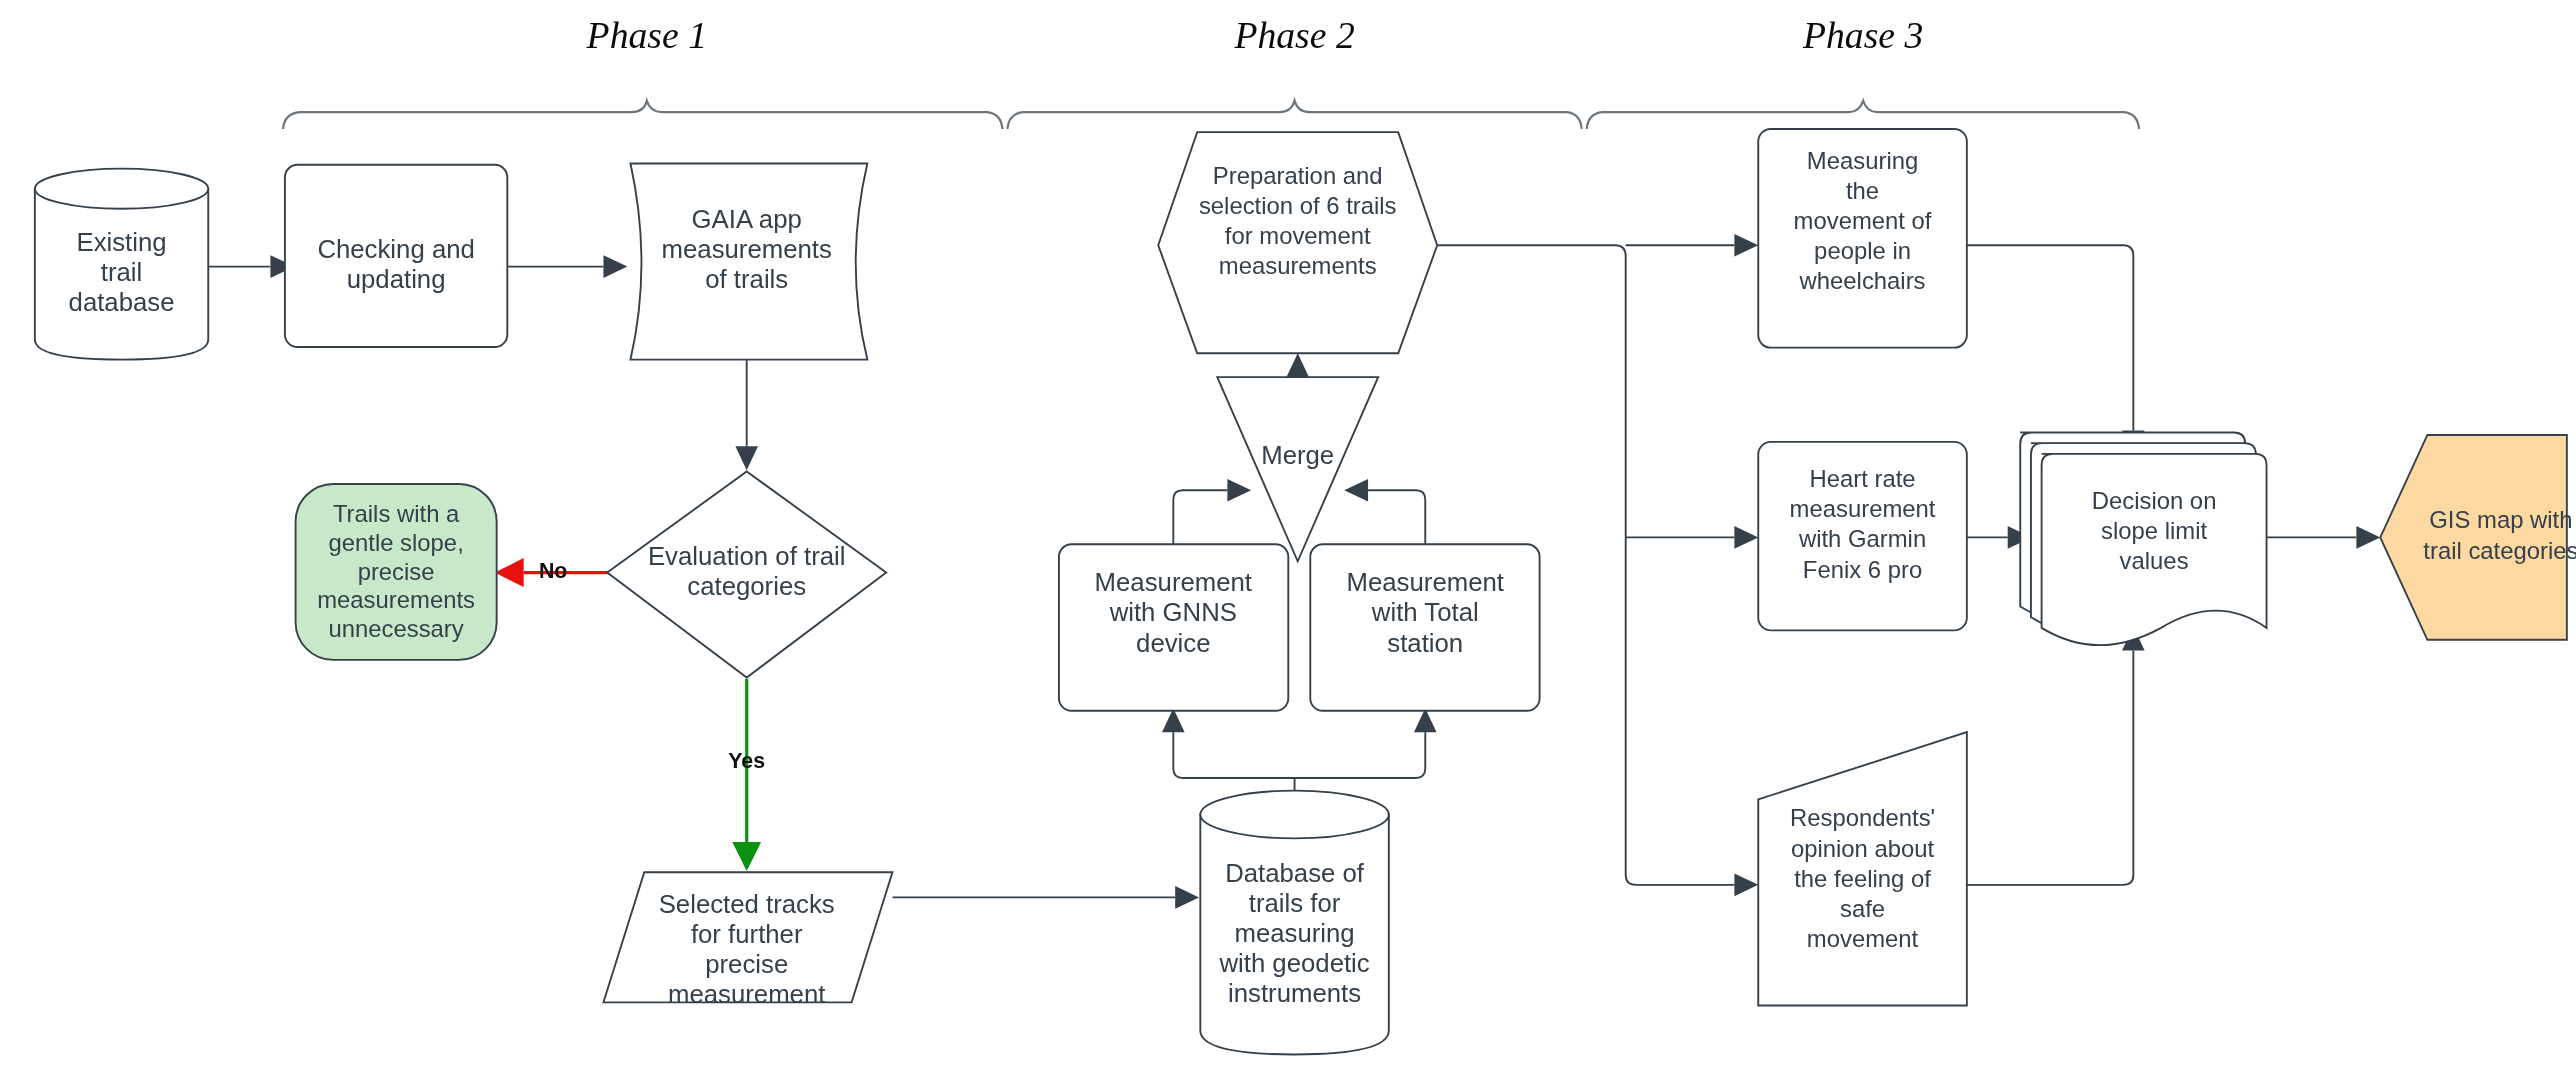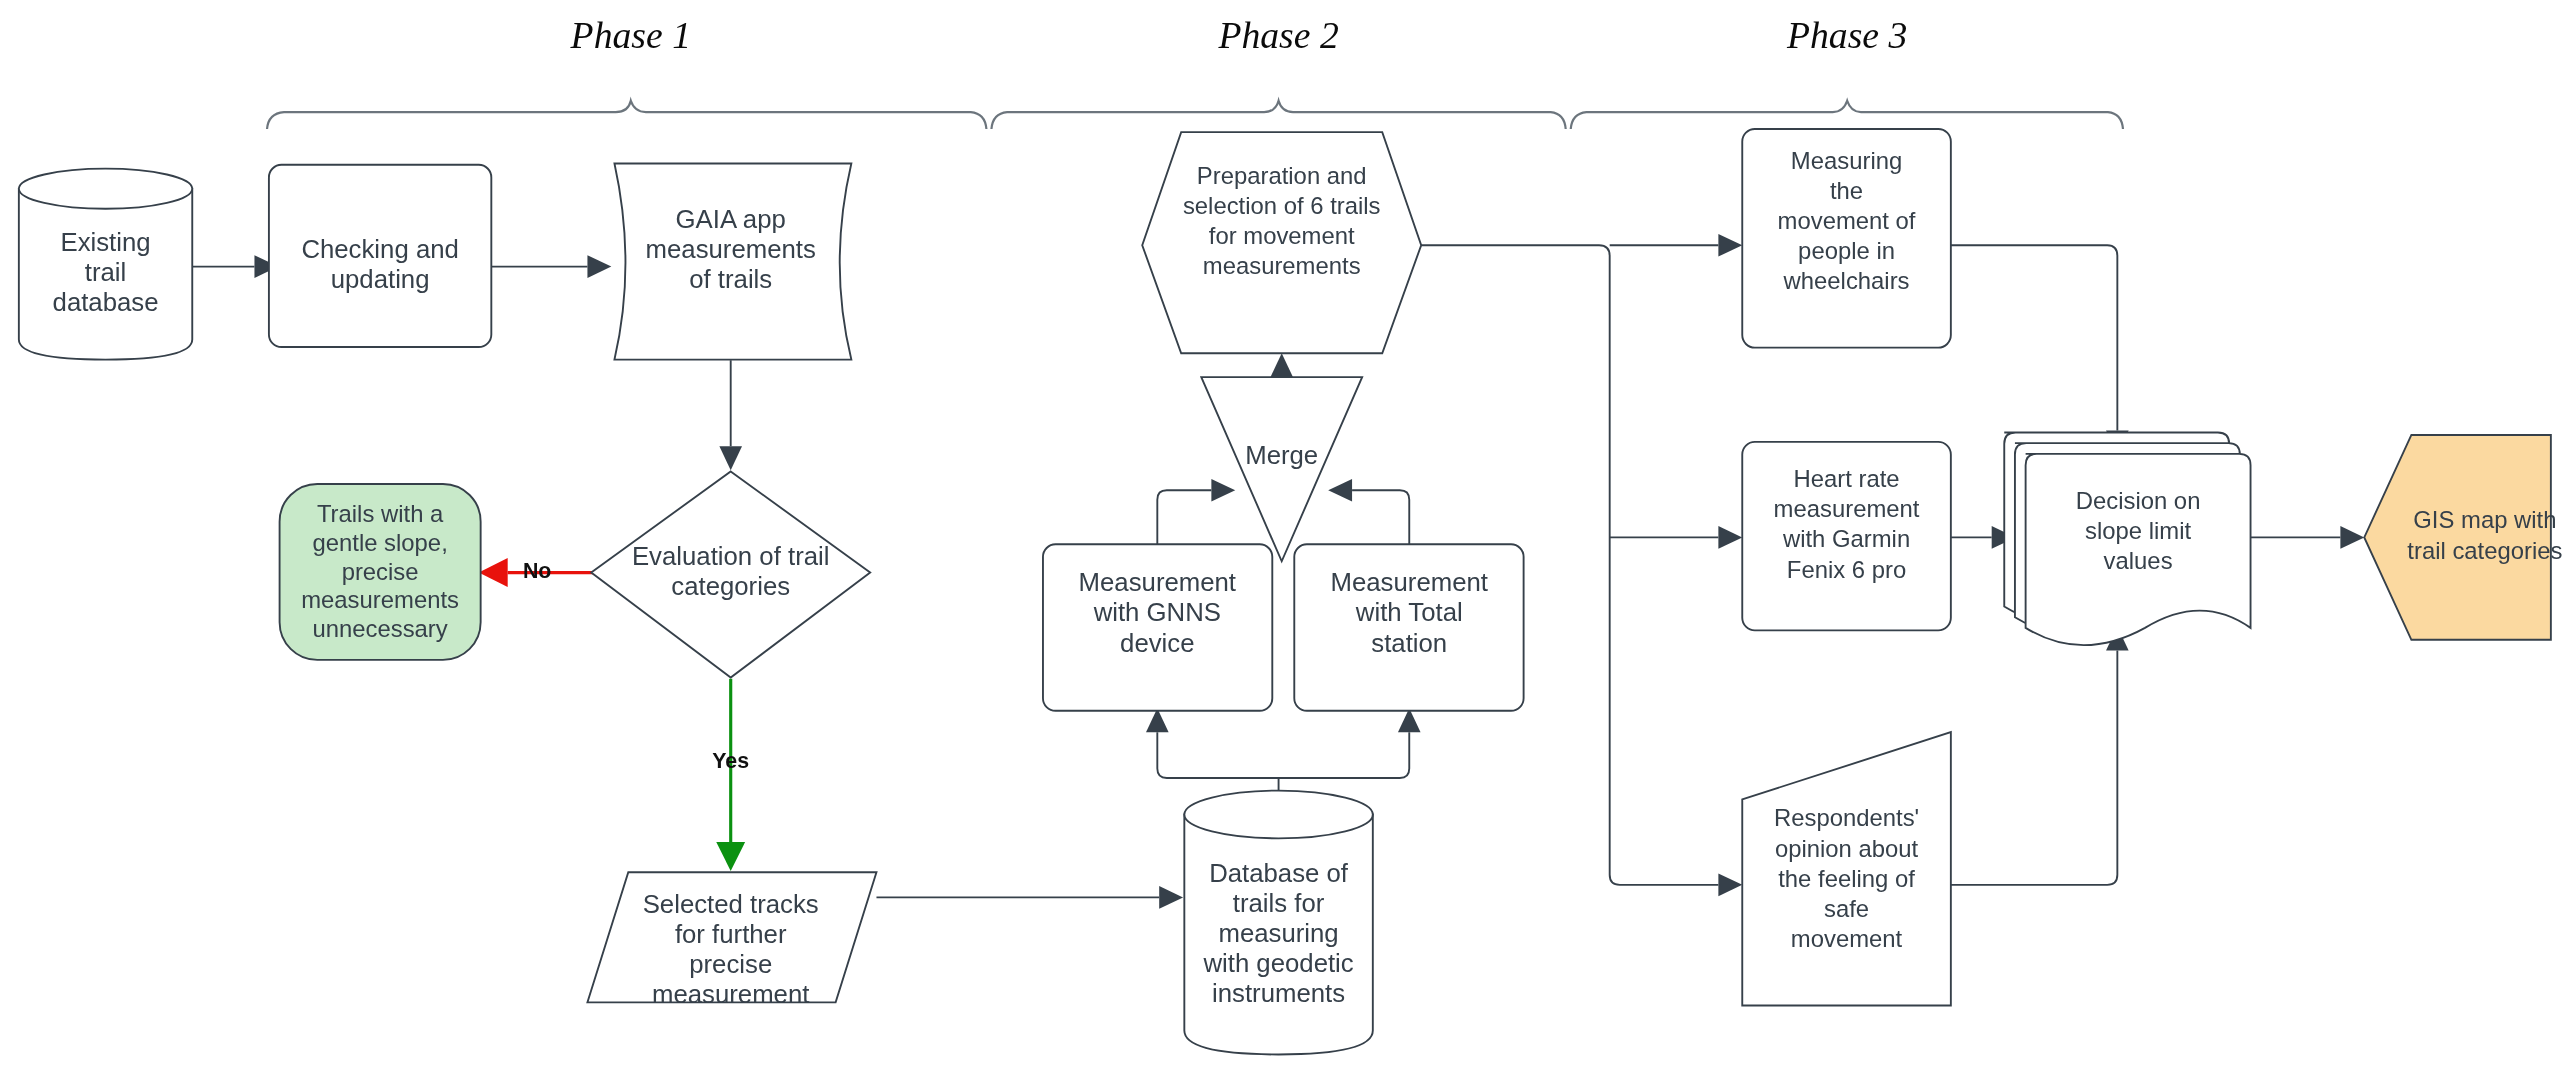--- a/index.html
+++ b/index.html
@@ -6,20 +6,21 @@
     margin: 0;
     padding: 0;
     background: #ffffff;
   }
   #canvas-wrap {
     position: relative;
     width: 2048px;
     height: 1093px;
     background: #ffffff;
     font-family: "Liberation Sans", sans-serif;
+    margin-left: 16px;
   }
   svg#flow {
     display: block;
     width: 2576px;
     height: 1093px;
   }
   .shape-stroke {
     fill: #ffffff;
     stroke: #36404a;
     stroke-width: 3;

